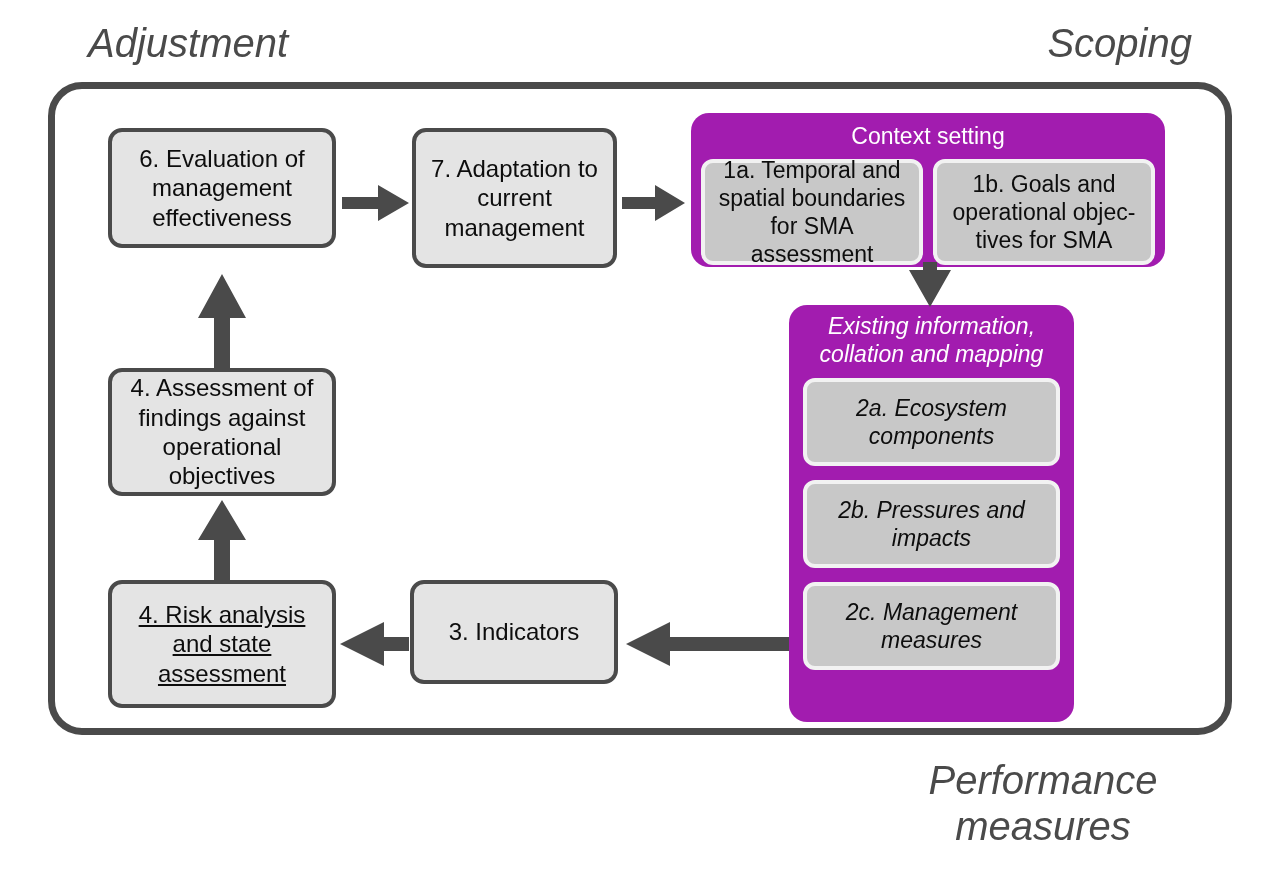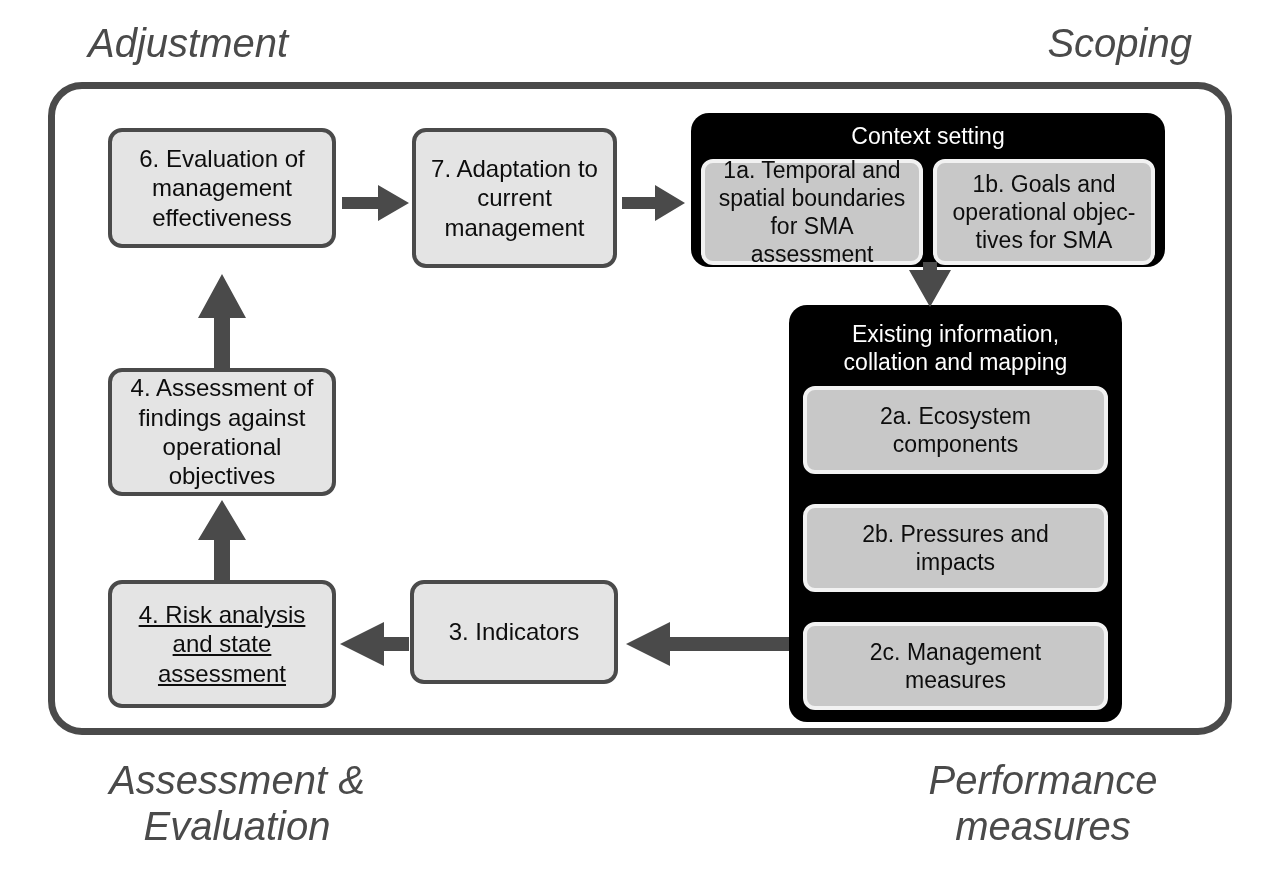--- a/index.html
+++ b/index.html
@@ -65,21 +65,21 @@
 
   #box-6 { left: 108px; top: 128px; width: 228px; height: 120px; }
   #box-7 { left: 412px; top: 128px; width: 205px; height: 140px; }
   #box-5 { left: 108px; top: 368px; width: 228px; height: 128px; }
   #box-4 { left: 108px; top: 580px; width: 228px; height: 128px; text-decoration: underline; }
   #box-3 { left: 410px; top: 580px; width: 208px; height: 104px; }
 
   
   .group-panel {
     position: absolute;
-    background: #000000;
+    background: #a21caf;
     border-radius: 18px;
     box-sizing: border-box;
   }
   .group-title {
     color: #ffffff;
     font-size: 23px;
     text-align: center;
     line-height: 1.2;
     white-space: pre-line;
   }
@@ -107,44 +107,43 @@
   #panel-context .group-title { margin: 0 0 8px 0; }
   #panel-context .sub-row {
     display: flex;
     gap: 10px;
     height: 106px;
   }
   #panel-context .sub-box { flex: 1 1 0; }
 
   
   #panel-existing {
-    left: 789px; top: 305px; width: 333px; height: 417px;
-    padding: 16px 14px;
+    left: 789px; top: 305px; width: 285px; height: 417px;
+    padding: 8px 14px;
+    font-style: italic;
   }
   #panel-existing .group-title { margin: 0 0 10px 0; }
   #panel-existing .sub-box {
     width: 100%;
     height: 88px;
-    margin-bottom: 30px;
+    margin-bottom: 14px;
   }
   #panel-existing .sub-box:last-child { margin-bottom: 0; }
 
   
   .arrow { position: absolute; }
   .arrow svg { display: block; }
 </style>
 </head>
 <body>
 
 <div id="canvas">
 
   <div class="corner-label" id="label-adjustment">Adjustment</div>
   <div class="corner-label" id="label-scoping">Scoping</div>
-  <div class="corner-label" id="label-assessment">Assessment &amp;
-Evaluation</div>
   <div class="corner-label" id="label-performance">Performance
 measures</div>
 
   <div id="outer-frame"></div>
 
   <div class="step-box" id="box-6">6. Evaluation of
 management
 effectiveness</div>
 
   <div class="step-box" id="box-7">7. Adaptation to

